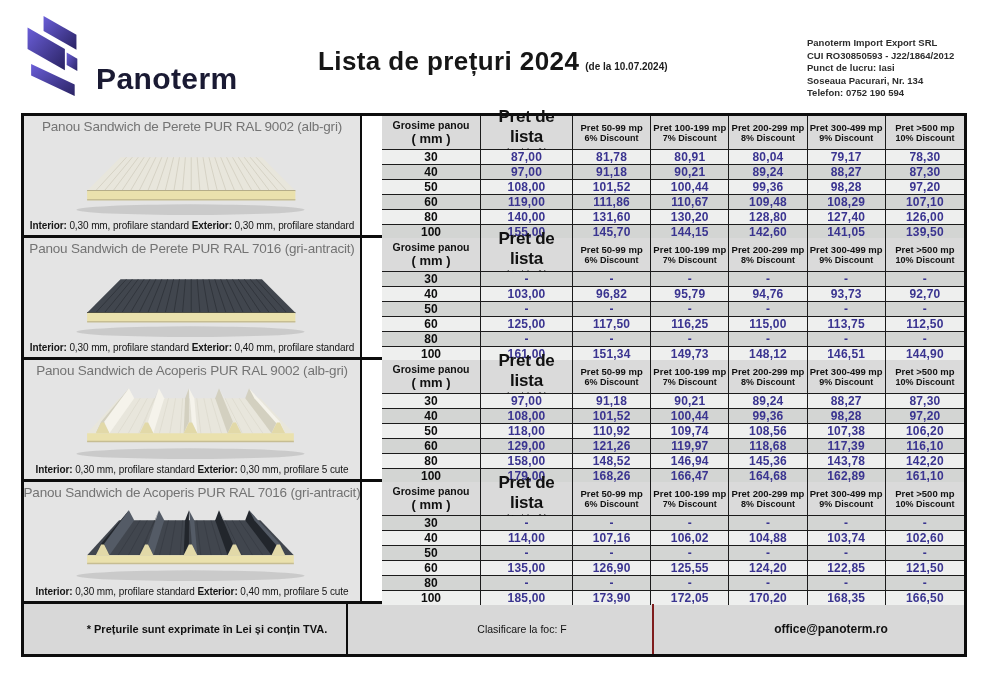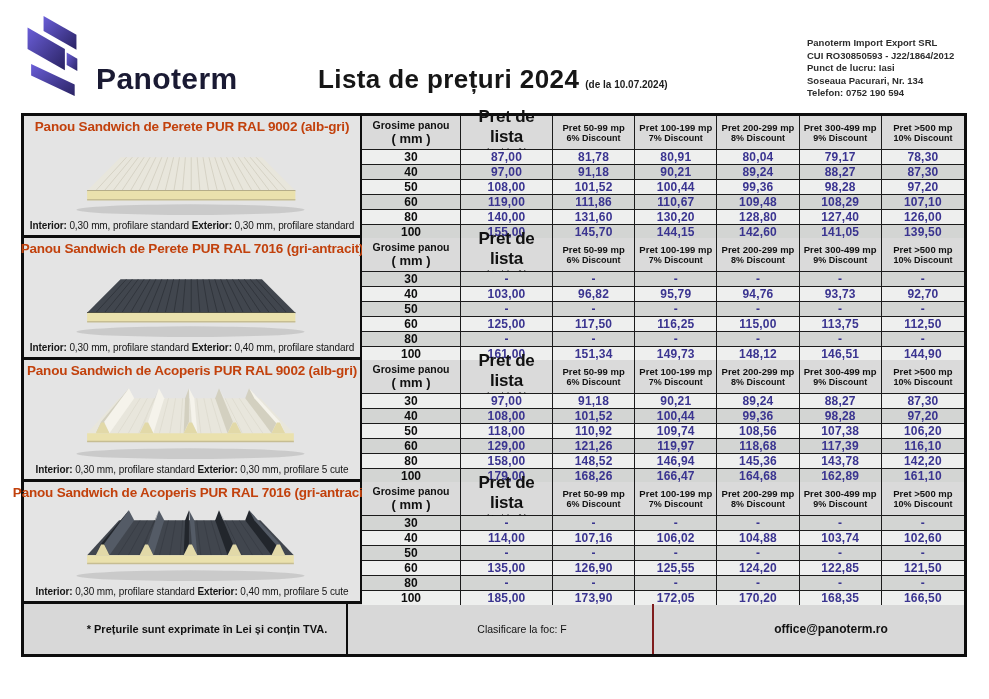--- a/index.html
+++ b/index.html
@@ -4,39 +4,39 @@
 <style>
   html,body{margin:0;padding:0;}
   body{
     width:989px;height:699px;background:#ffffff;position:relative;overflow:hidden;
     font-family:"Liberation Sans",sans-serif;color:#111;
   }
   
   .logo-wrap{position:absolute;left:24px;top:16px;display:flex;align-items:flex-end;gap:8px;}
   .logo-mark svg{display:block;}
   .logo-text{font-size:30px;font-weight:700;color:#1a1a33;letter-spacing:.4px;}
-  .title-wrap{position:absolute;left:318px;top:64px;white-space:nowrap;}
+  .title-wrap{position:absolute;left:318px;top:46px;white-space:nowrap;}
   .page-title{display:inline;font-size:26px;font-weight:600;color:#161616;letter-spacing:.4px;margin:0;}
   .title-date{font-size:10px;font-weight:700;color:#1d1d1d;margin-left:6px;}
   .company-info{position:absolute;left:807px;top:37px;font-size:9.5px;font-weight:600;color:#2d2d2d;line-height:12.6px;white-space:nowrap;}
 
   
   .price-table{position:absolute;left:21px;top:113px;width:940px;border:3px solid #0d0d0d;background:#fff;}
   .panel-section{display:flex;height:119px;border-bottom:3px solid #0d0d0d;}
   .section-left{
     width:336px;min-width:336px;background:#e4e4e4;border-right:2px solid #0d0d0d;
     display:flex;flex-direction:column;align-items:center;justify-content:space-between;
     box-sizing:content-box;padding:3px 0 4px 0;
   }
-  .section-title{font-size:13.5px;font-weight:700;color:#c2410c;letter-spacing:-0.2px;white-space:nowrap;}
+  .section-title{font-size:13.5px;font-weight:400;color:#737373;letter-spacing:-0.2px;white-space:nowrap;}
   .panel-image{flex:1;display:flex;align-items:center;justify-content:center;margin:-3px 0;}
   .spec-line{font-size:10px;font-weight:500;color:#151515;white-space:nowrap;letter-spacing:-0.1px;}
   .spec-line b{font-weight:800;}
 
-  .section-grid{flex:1;display:grid;grid-template-columns:99px 92px repeat(5,1fr);grid-template-rows:34px repeat(6,1fr);}
+  .section-grid{flex:1;display:grid;grid-template-columns:99px 92px repeat(5,1fr);grid-template-rows:34px repeat(6,1fr);margin-left:20px;}
   .hcell{
     background:#dadada;border-right:1px solid #1b1b1b;border-bottom:1px solid #1b1b1b;
     display:flex;flex-direction:column;align-items:center;justify-content:center;text-align:center;line-height:1.18;
   }
   .hcell .l1{font-size:9.5px;font-weight:700;}
   .hcell .l2{font-size:9px;font-weight:700;}
   .hcell.col0 .l1{font-size:10.5px;}
   .hcell.col0 .l2{font-size:13px;text-align:center;}
   .hcell.col1 .l1{font-size:17px;font-weight:600;letter-spacing:-0.2px;}
   .hcell.col1 .l2{font-size:9px;font-weight:500;}

